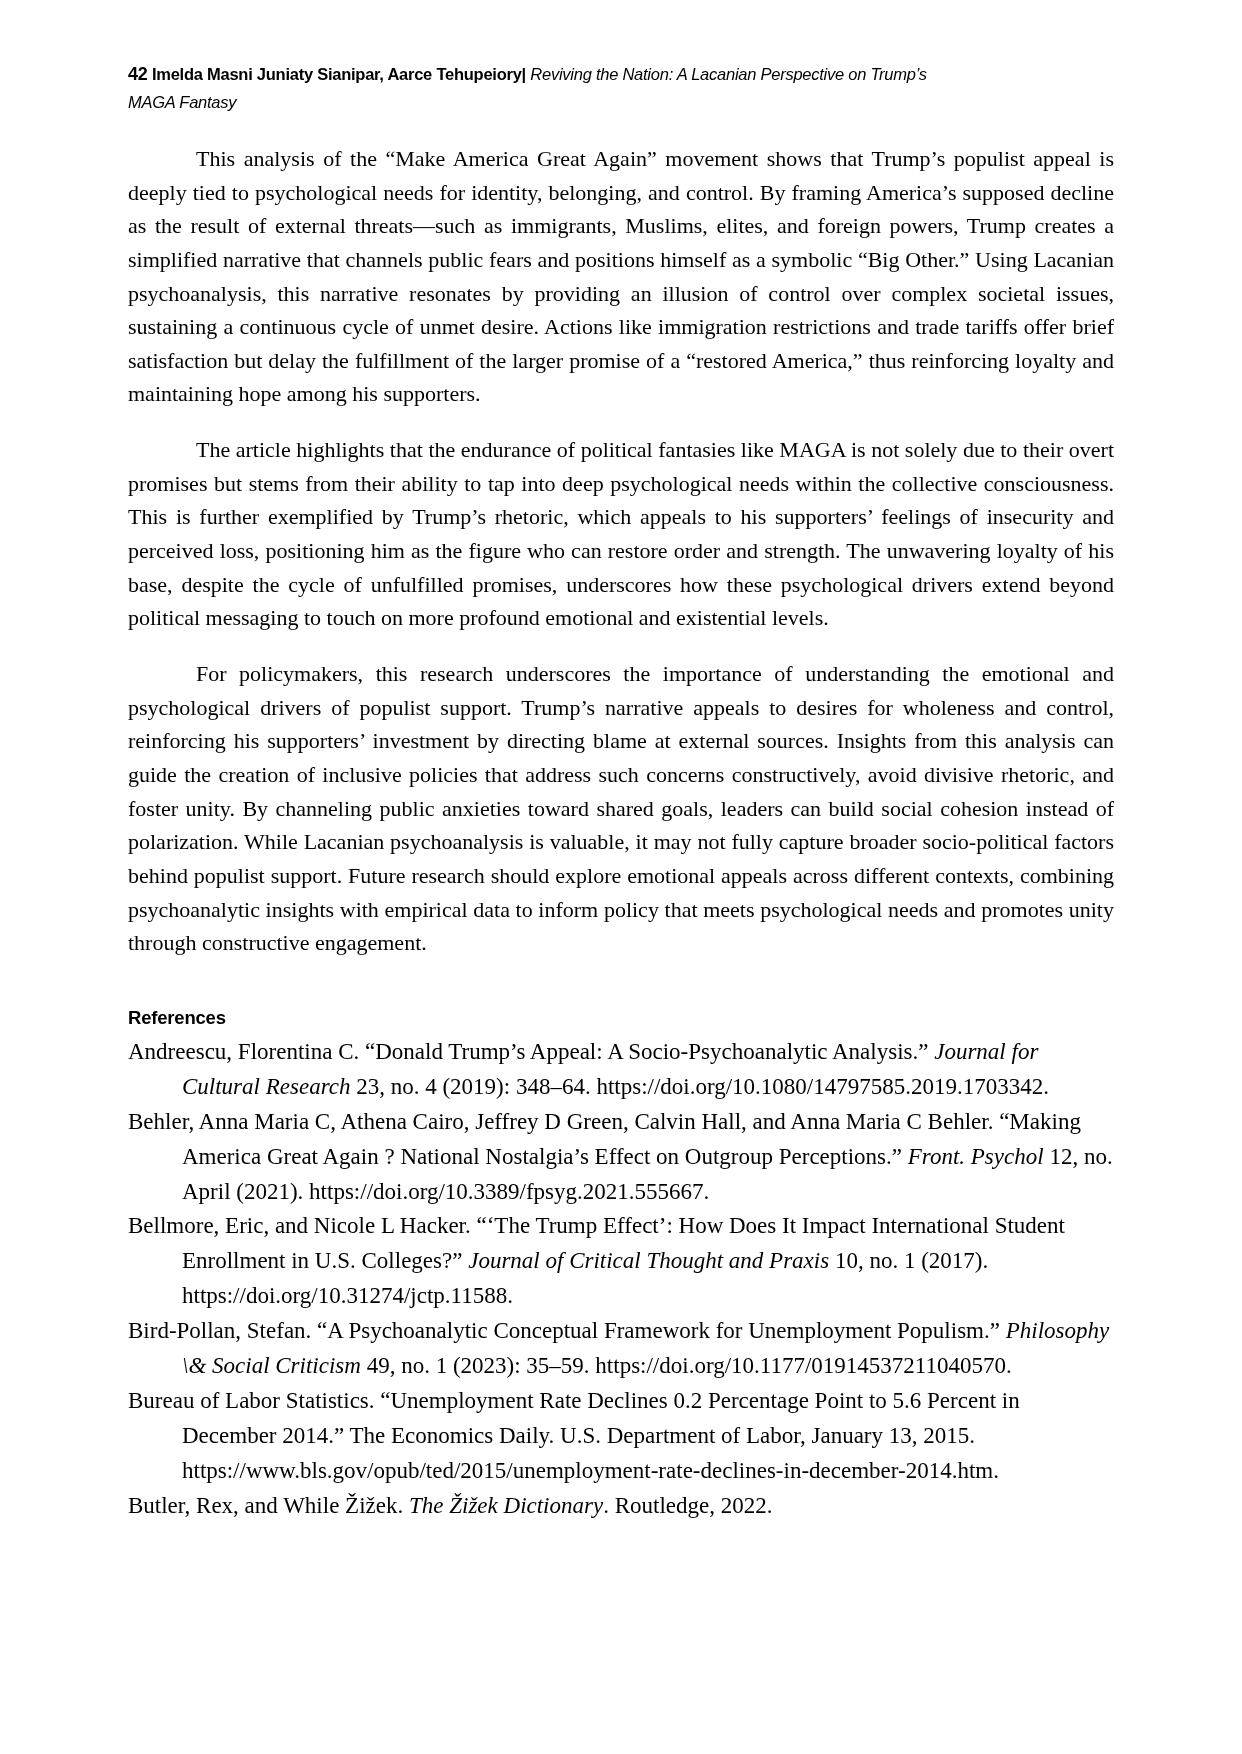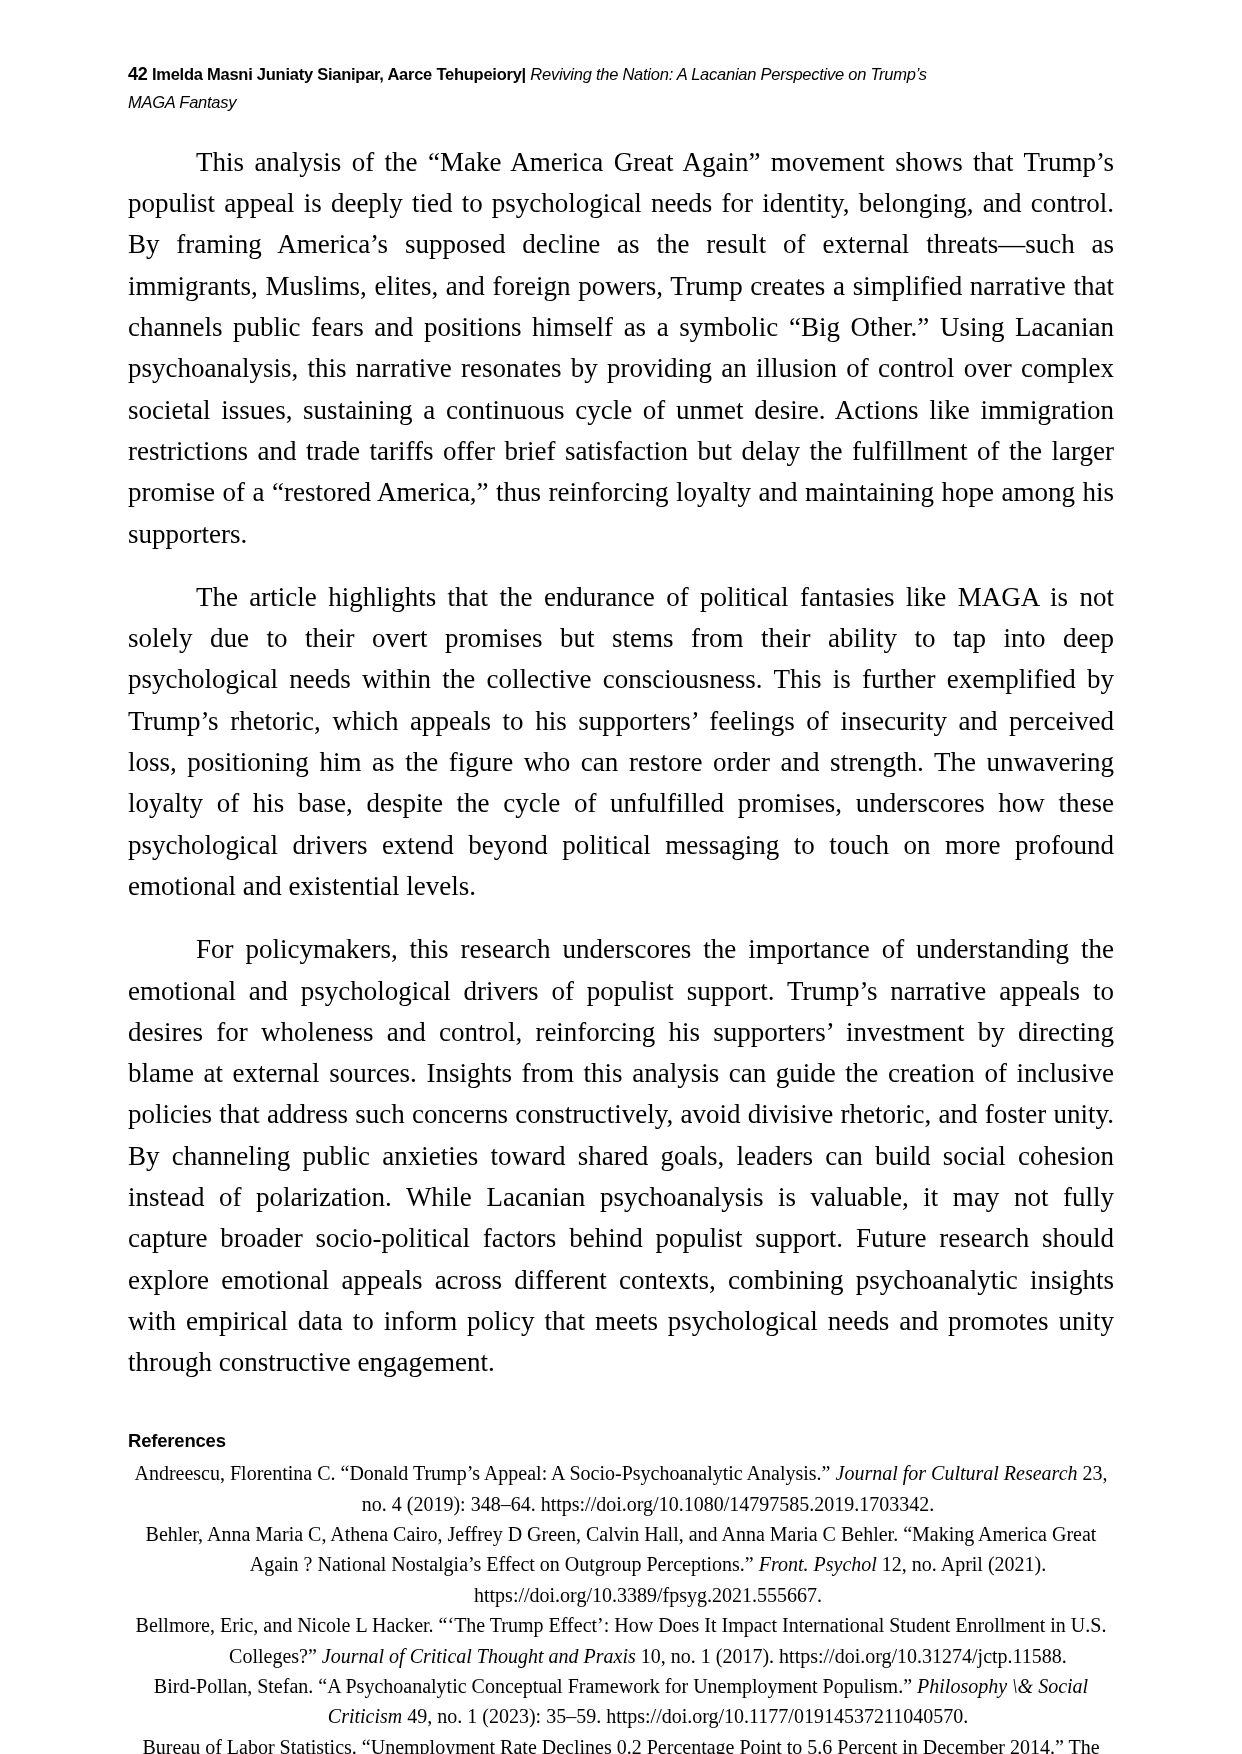--- a/index.html
+++ b/index.html
@@ -58,44 +58,44 @@
     font-family: Liberation Sans, sans-serif;
     font-size: 18.5px;
     font-weight: 700;
     margin: 0 0 3px 0;
     line-height: 1.5;
     letter-spacing: -0.2px;
   }
 
   
   p.body-par {
-    font-size: 27px;
+    font-size: 22px;
     line-height: 1.53;
     text-align: justify;
     text-justify: inter-word;
     margin: 0 0 0 0;
     text-indent: 68px;
     hyphens: none;
   }
   .par-gap {
     height: 22px;
   }
   .refs-gap {
     height: 44px;
   }
 
   
   .ref-list {
     margin-top: 0;
   }
   p.ref-entry {
-    font-size: 20px;
+    font-size: 23px;
     line-height: 1.52;
     margin: 0;
-    text-align: center;
+    text-align: left;
     padding-left: 54px;
     text-indent: -54px;
   }
   .it { font-style: italic; }
 </style>
 </head>
 <body>
 
 <div class="page">
 

